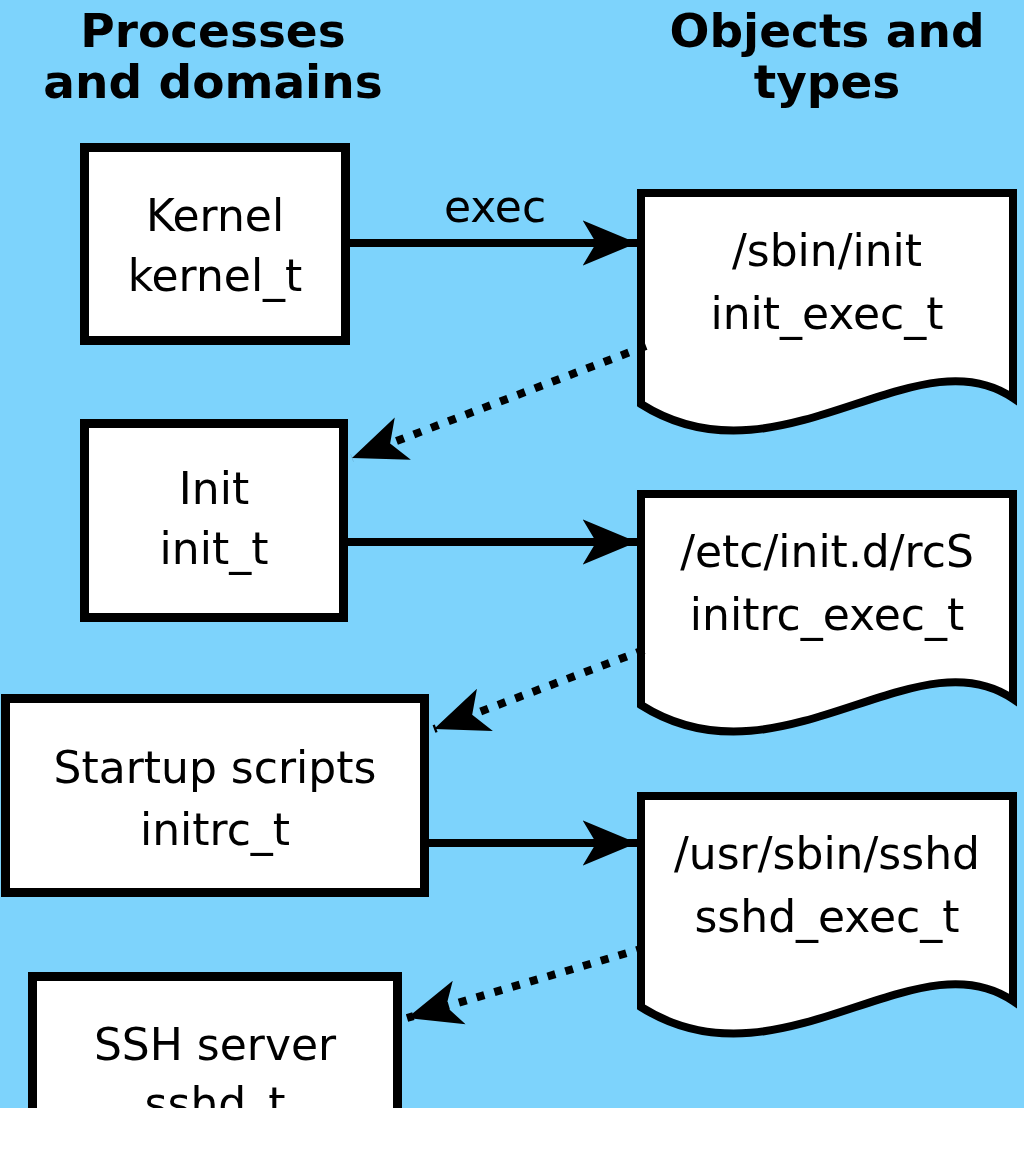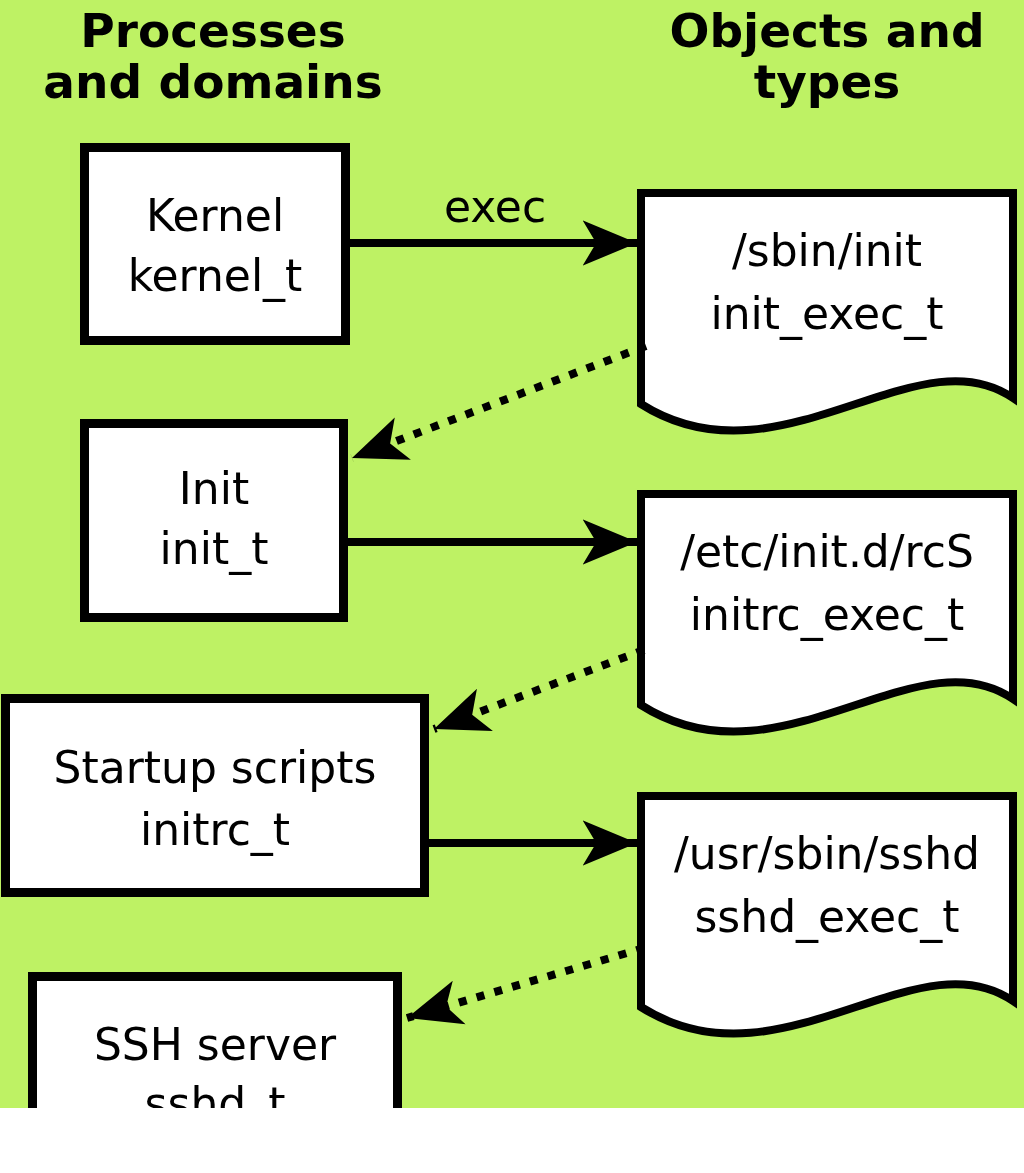--- a/index.html
+++ b/index.html
@@ -3,21 +3,21 @@
 <meta charset="utf-8">
 <style>
   html, body {
     margin: 0;
     padding: 0;
     background: #ffffff;
   }
   .canvas-wrap {
     width: 1024px;
     height: 1108px;
-    background: #bef264;
+    background: #7dd3fc;
     overflow: hidden;
   }
   svg { display: block; }
   .hdr {
     font-family: "DejaVu Sans", "Liberation Sans", sans-serif;
     font-weight: bold;
     font-size: 47px;
     fill: #000000;
     text-anchor: middle;
   }

